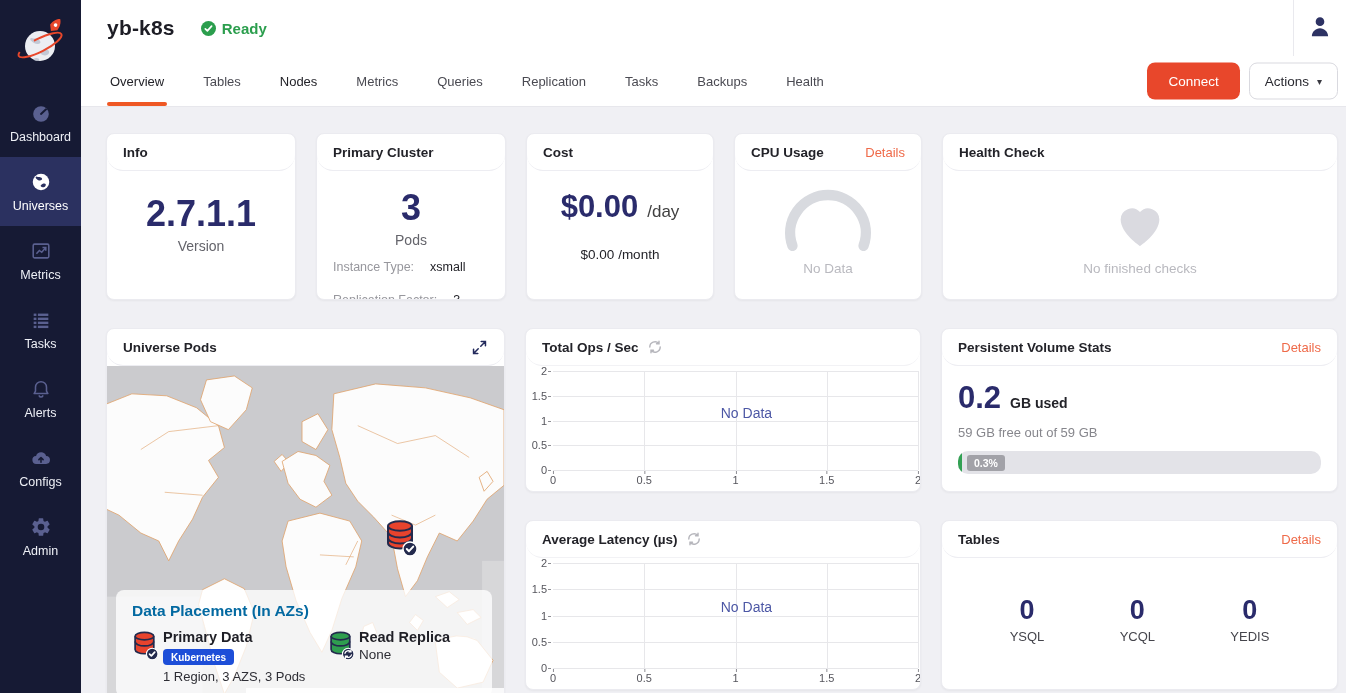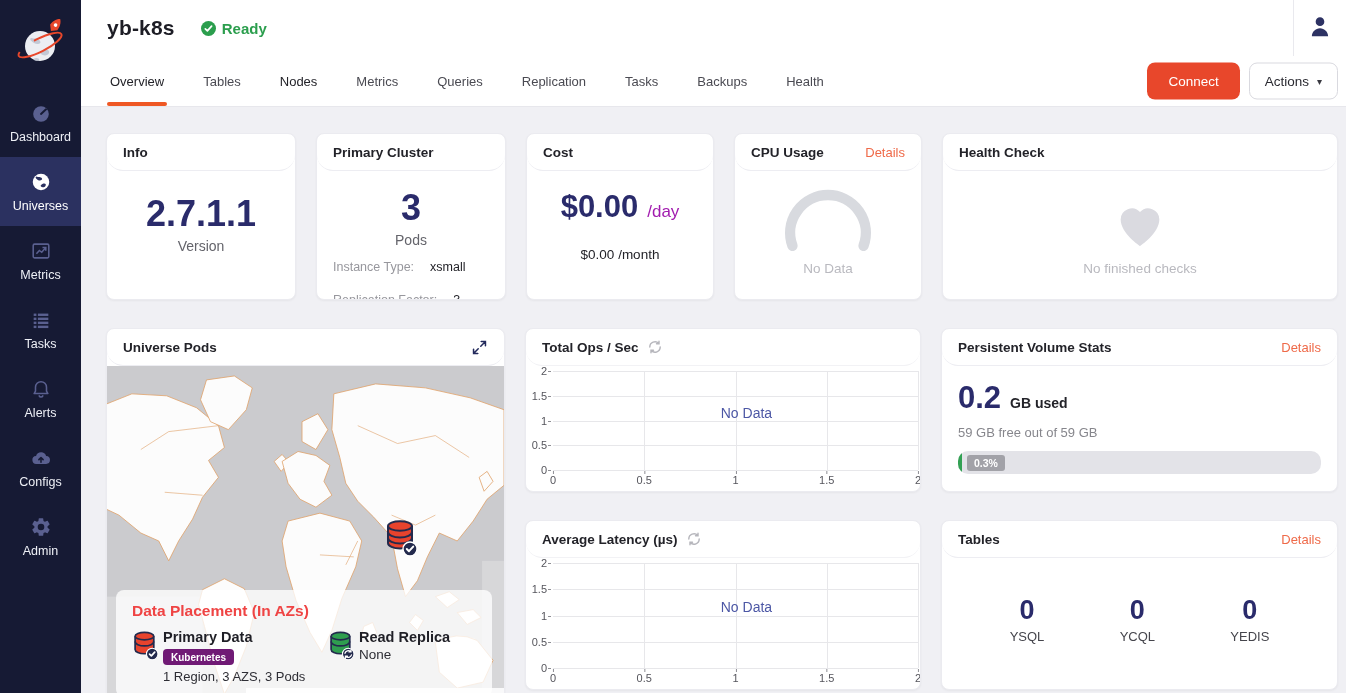--- a/index.html
+++ b/index.html
@@ -55,21 +55,21 @@
   .num-label { font-size:14px; color:#64646b; margin-top:3px; }
   .info-body { padding-top:22px; }
 
   .kv { width:100%; padding:0 16px; margin-top:12px; display:flex; flex-direction:column; gap:19px; }
   .kv-row { display:flex; font-size:12.5px; }
   .kv-label { color:#97979d; }
   .kv-val { margin-left:16px; color:#232329; font-weight:500; }
 
   .cost-line { display:flex; align-items:baseline; gap:9px; margin-top:18px; }
   .cost-value { font-size:31px; font-weight:700; color:#2a2b6b; }
-  .cost-unit { font-size:17px; color:#a21caf; }
+  .cost-unit { font-size:17px; color:#404040; }
   .cost-monthly { margin-top:22px; font-size:13.5px; color:#232329; }
 
   .muted-empty { font-size:13.5px; color:#b9b9bf; }
   .gauge-wrap { margin-top:14px; }
   .heart-wrap { margin-top:24px; }
 
   
   .chart-card { display:flex; flex-direction:column; }
   .chart-body { flex:1; position:relative; overflow:hidden; }
   .plot { position:absolute; left:27px; right:2px; top:5px; bottom:21px; }
@@ -84,26 +84,26 @@
   .xtrack span::before { content:""; position:absolute; left:50%; bottom:100%; width:1px; height:3px; background:#8e8e94; }
   .refresh-icon { cursor:pointer; display:flex; }
 
   
   .map-card { grid-column:1; grid-row:1 / 3; height:380px; display:flex; flex-direction:column; }
   .map-body { flex:1; position:relative; overflow:hidden; }
   .map-body > svg.world { position:absolute; inset:0; }
   .expand-icon { cursor:pointer; display:flex; }
   .marker { position:absolute; left:277px; top:152px; }
   .placement { position:absolute; left:9px; bottom:10px; width:376px; background:rgba(255,255,255,.78); border-radius:8px; padding:12px 16px 13px; }
-  .placement-title { font-size:15.5px; font-weight:700; color:#ef4444; }
+  .placement-title { font-size:15.5px; font-weight:700; color:#0369a1; }
   .placement-cols { display:flex; margin-top:9px; }
   .pcol { display:flex; gap:3px; }
   .pcol.first { width:196px; }
   .pcol-label { font-size:14.5px; font-weight:700; color:#1f1f26; }
-  .k8s-badge { display:inline-block; margin-top:4px; background:#701a75; color:#fff; font-size:10px; font-weight:700; padding:2.5px 8px; border-radius:4px; }
+  .k8s-badge { display:inline-block; margin-top:4px; background:#1d4ed8; color:#fff; font-size:10px; font-weight:700; padding:2.5px 8px; border-radius:4px; }
   .pcol-detail { margin-top:4px; font-size:13px; color:#2e2e35; }
   .pcol-value { margin-top:2px; font-size:13.5px; color:#2e2e35; }
   .attrib { position:absolute; right:0; bottom:0; background:rgba(255,255,255,.85); padding:3px 6px 4px; font-size:10.5px; font-weight:700; color:#1d1d22; display:flex; gap:5px; align-items:center; }
   .leaflet-link { color:#3673c9; cursor:pointer; }
 
   
   .pvs-card { grid-column:3; grid-row:1; }
   .pvs-body { padding:14px 16px 0; }
   .pvs-line { display:flex; align-items:baseline; gap:9px; }
   .pvs-value { font-size:31px; font-weight:700; color:#2a2b6b; }

